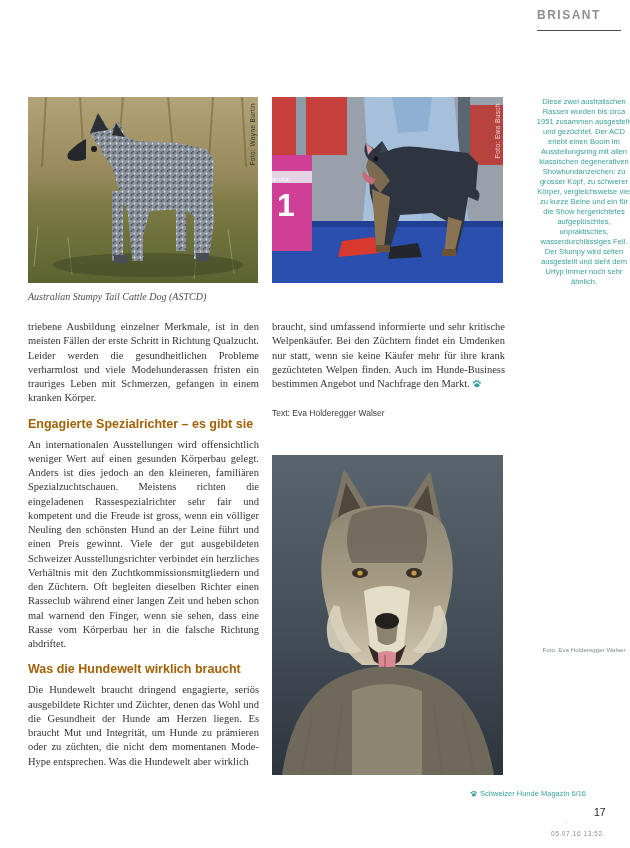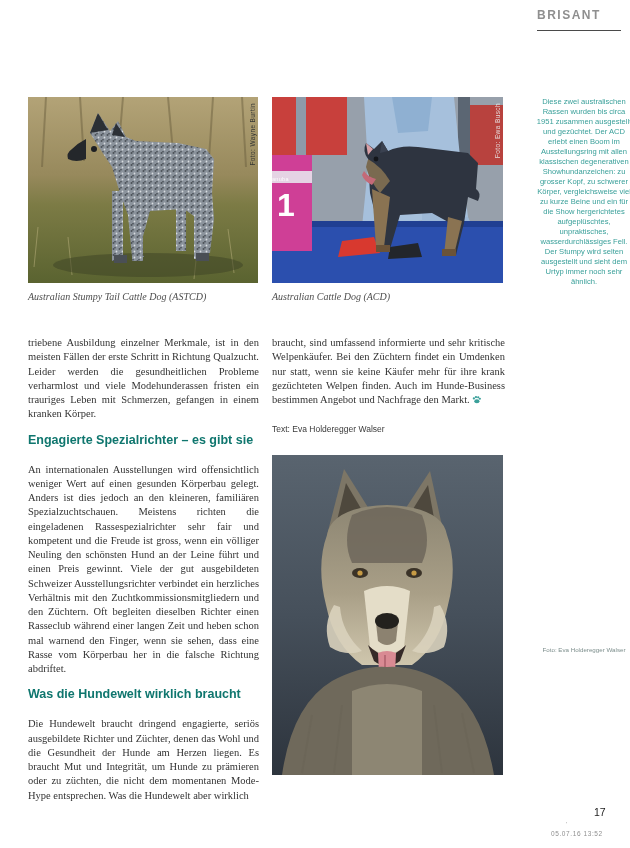--- a/index.html
+++ b/index.html
@@ -32,23 +32,23 @@
   
   .sign-number{position:absolute;left:5px;top:92px;width:34px;color:#fff;
                font-family:"Liberation Sans",sans-serif;font-weight:bold;font-size:32px;line-height:1;}
   .sign-brand{position:absolute;left:0px;top:79px;width:40px;color:#fff;opacity:.9;
               font-family:"Liberation Sans",sans-serif;font-size:5.5px;letter-spacing:.3px;}
 
   
   .col{position:absolute;text-align:justify;font-size:10.5px;line-height:14.25px;color:#333;}
   #col-left{top:320px;left:28px;width:231px;}
   #col-mid{top:320px;left:272px;width:233px;}
-  .col p{margin:16px 0 0 0;}
+  .col p{margin:0 0 0 0;}
   .col h3{margin:11px 0 7px 0;font-family:"Liberation Sans",sans-serif;
-          font-size:12.5px;line-height:14px;font-weight:bold;color:#0f766e;text-align:left;}
+          font-size:12.5px;line-height:14px;font-weight:bold;color:#a16207;text-align:left;}
   .byline{margin-top:14px;text-align:left;font-family:"Liberation Sans",sans-serif;
           font-size:8.5px;color:#3a3a3a;}
   .paw-inline{color:#3aa09a;vertical-align:-1px;margin-left:2px;}
 
   
   .sidenote{position:absolute;left:534px;width:100px;color:#3aa09a;
             font-family:"Liberation Sans",sans-serif;font-size:7.6px;line-height:10px;
             font-weight:500;text-align:center;}
   #sidenote-top{top:97px;}
   #sidenote-bottom{top:640px;}
@@ -156,21 +156,20 @@
       <path d="M92 74 Q96 80 104 82 L100 88 Q92 84 90 78 Z" fill="#c46a78"></path>
       <rect x="104" y="148" width="14" height="7" fill="#6b5338"></rect>
       <rect x="170" y="152" width="14" height="7" fill="#6b5338"></rect>
     </svg>
     <div class="sign-brand">anuba</div>
     <div class="sign-number">1</div>
     <div class="vcredit light">Foto: Ewa Busch</div>
   </div>
 
   <div class="caption" id="caption-astcd">Australian Stumpy Tail Cattle Dog (ASTCD)</div>
-  <div class="caption" id="caption-acd">Australian Cattle Dog (ACD)</div>
 
   <div class="sidenote" id="sidenote-top">Diese zwei australischen Rassen wurden bis circa 1951 zusammen ausgestellt und gezüchtet. Der ACD erlebt einen Boom im Ausstellungsring mit allen klassischen degenerativen Showhundanzeichen: zu grosser Kopf, zu schwerer Körper, vergleichsweise viel zu kurze Beine und ein für die Show hergerichtetes aufgeplüschtes, unpraktisches, wasserdurchlässiges Fell. Der Stumpy wird selten ausgestellt und sieht dem Urtyp immer noch sehr ähnlich.</div>
 
   <div class="col" id="col-left">
     <p>triebene Ausbildung einzelner Merkmale, ist in den meisten Fällen der erste Schritt in Richtung Qualzucht. Leider werden die gesundheitlichen Probleme verharmlost und viele Modehunderassen fristen ein trauriges Leben mit Schmerzen, gefangen in einem kranken Körper.</p>
     <h3>Engagierte Spezialrichter – es gibt sie</h3>
     <p>An internationalen Ausstellungen wird offensichtlich weniger Wert auf einen gesunden Körperbau gelegt. Anders ist dies jedoch an den kleineren, familiären Spezialzuchtschauen. Meistens richten die eingeladenen Rassespezialrichter sehr fair und kompetent und die Freude ist gross, wenn ein völliger Neuling den schönsten Hund an der Leine führt und einen Preis gewinnt. Viele der gut ausgebildeten Schweizer Ausstellungsrichter verbindet ein herzliches Verhältnis mit den Zuchtkommissionsmitgliedern und den Züchtern. Oft begleiten dieselben Richter einen Rasseclub während einer langen Zeit und heben schon mal warnend den Finger, wenn sie sehen, dass eine Rasse vom Körperbau her in die falsche Richtung abdriftet.</p>
     <h3>Was die Hundewelt wirklich braucht</h3>
     <p>Die Hundewelt braucht dringend engagierte, seriös ausgebildete Richter und Züchter, denen das Wohl und die Gesundheit der Hunde am Herzen liegen. Es braucht Mut und Integrität, um Hunde zu prämieren oder zu züchten, die nicht dem momentanen Mode-Hype entsprechen. Was die Hundewelt aber wirklich</p>
   </div>
@@ -235,17 +234,24 @@
 
       <path d="M62 150 Q50 170 58 192 Q74 202 90 196 Q70 178 68 152 Z" fill="#d9d2bc" opacity="0.9"></path>
       <path d="M168 150 Q180 170 172 192 Q156 202 140 196 Q160 178 162 152 Z" fill="#d9d2bc" opacity="0.9"></path>
     </svg>
   </div>
 
   <div class="sidenote" id="sidenote-bottom">
     <div class="sidenote-credit">Foto: Eva Holderegger Walser</div>
   </div>
 
+  <div class="imprint"><span class="paw-inline"><svg width="7" height="7" viewBox="0 0 24 24" fill="currentColor">
+          <circle cx="5" cy="9" r="3"></circle>
+          <circle cx="10.5" cy="5.5" r="3"></circle>
+          <circle cx="16.5" cy="6" r="3"></circle>
+          <circle cx="21" cy="10" r="2.8"></circle>
+          <ellipse cx="13" cy="16.5" rx="7" ry="5.5"></ellipse>
+        </svg></span><span>Schweizer Hunde Magazin 6/16</span></div>
   <div class="page-number">17</div>
   <div class="print-tick">'</div>
   <div class="print-mark">05.07.16  13:52</div>
 
 </div>
 
 </body></html>

